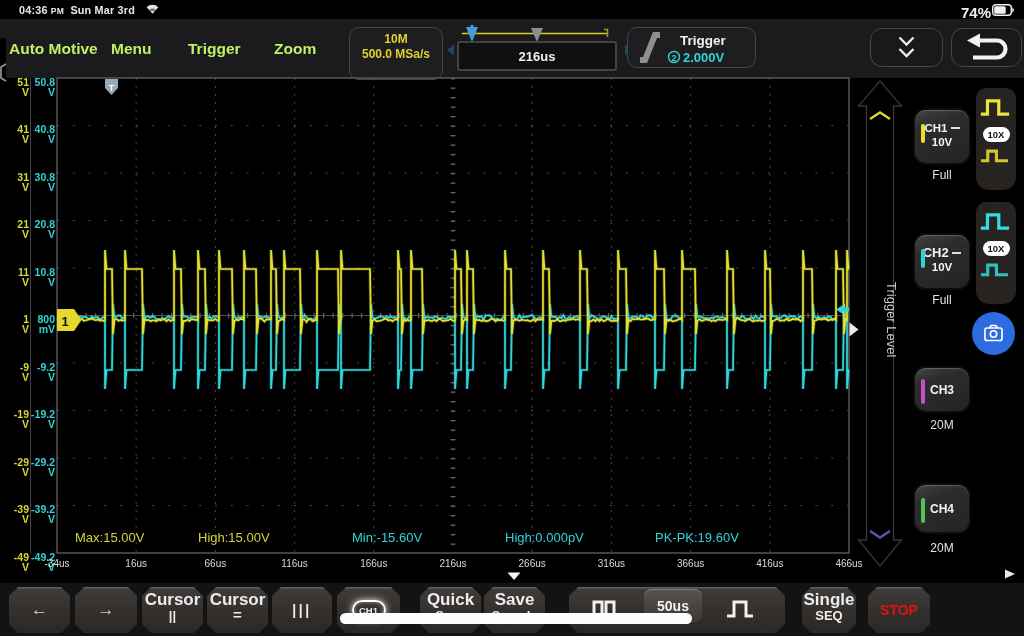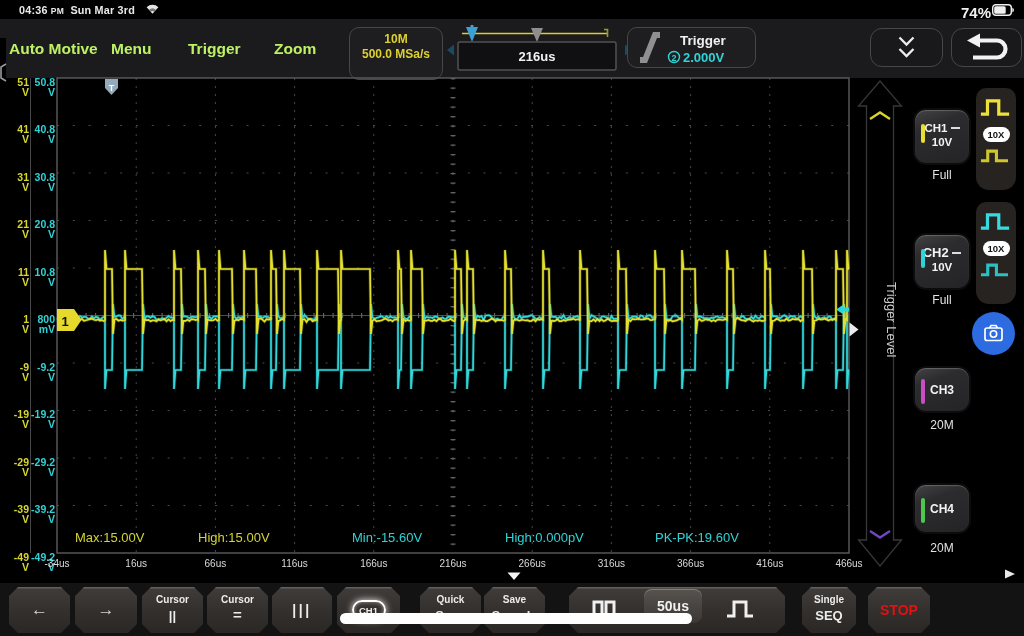--- a/index.html
+++ b/index.html
@@ -35,21 +35,21 @@
   border-radius:10px 10px 13px 13px; }
 .badge10x { position:absolute; left:6.5px; width:27px; height:15px; background:#fff; border-radius:8px;
   color:#111; font-size:9.5px; font-weight:bold; text-align:center; line-height:15px; }
 
 #botbar { position:absolute; left:0; top:583px; width:1024px; height:53px; background:#131314; }
 .bbtn { position:absolute; top:587px; height:46px; z-index:4;
   background:linear-gradient(180deg,#403c3a 0%,#332f2d 55%,#2a2725 100%);
   clip-path:polygon(9px 0,calc(100% - 9px) 0,100% 9px,100% calc(100% - 9px),calc(100% - 9px) 100%,9px 100%,0 calc(100% - 9px),0 9px);
   box-shadow:inset 0 1.5px 0 rgba(255,255,255,.18);
   color:#ececec; font-weight:bold; text-align:center; }
-.bbtn .l1 { font-size:10px; margin-top:5px; line-height:16px; }
+.bbtn .l1 { font-size:17px; margin-top:5px; line-height:16px; }
 .bbtn .l2 { font-size:13px; line-height:16px; }
 .bbtn .single { font-size:14px; line-height:46px; }
 #gesture { position:absolute; left:340px; top:613px; width:352px; height:11px; border-radius:6px; background:#fefefe; z-index:30; }
 </style></head>
 <body>
 <div id="page">
 
 <div id="status">
   <div id="stext">04:36 <span class="pm">PM</span>&nbsp; Sun Mar 3rd &nbsp;
     <svg width="15" height="12" viewBox="0 0 15 12" style="vertical-align:-1px">

